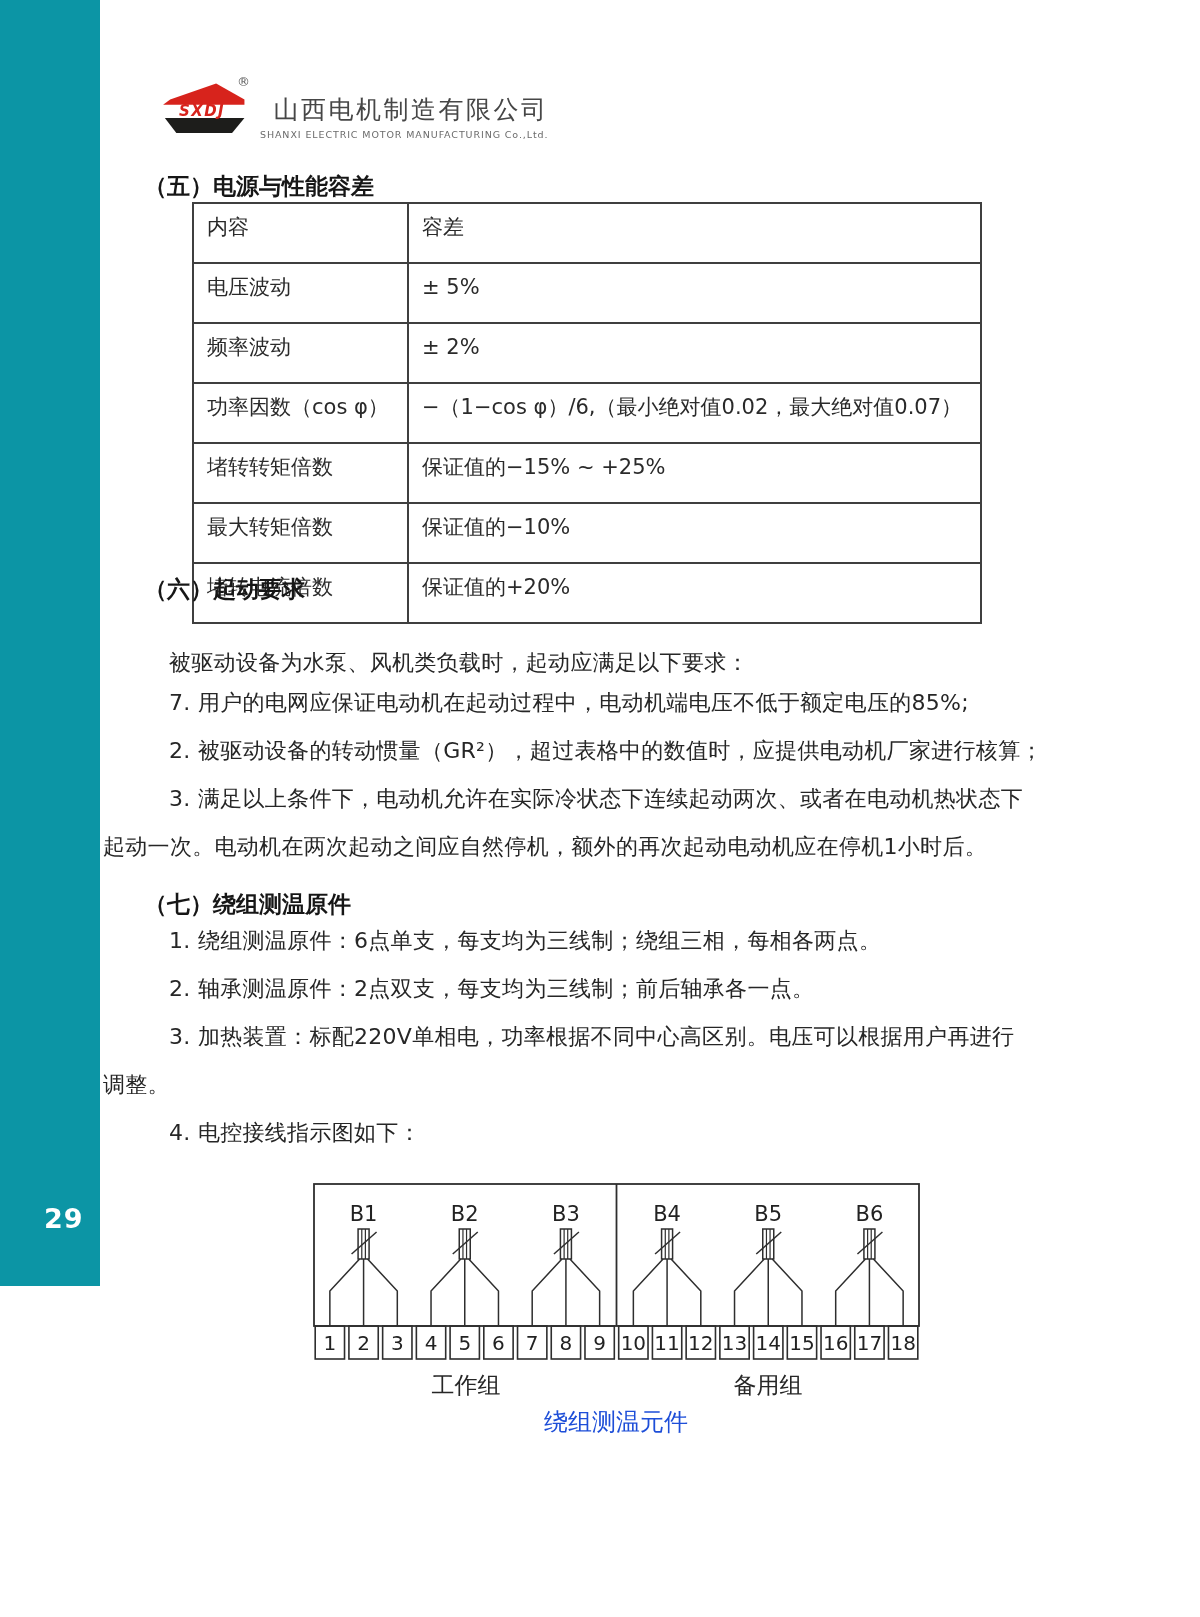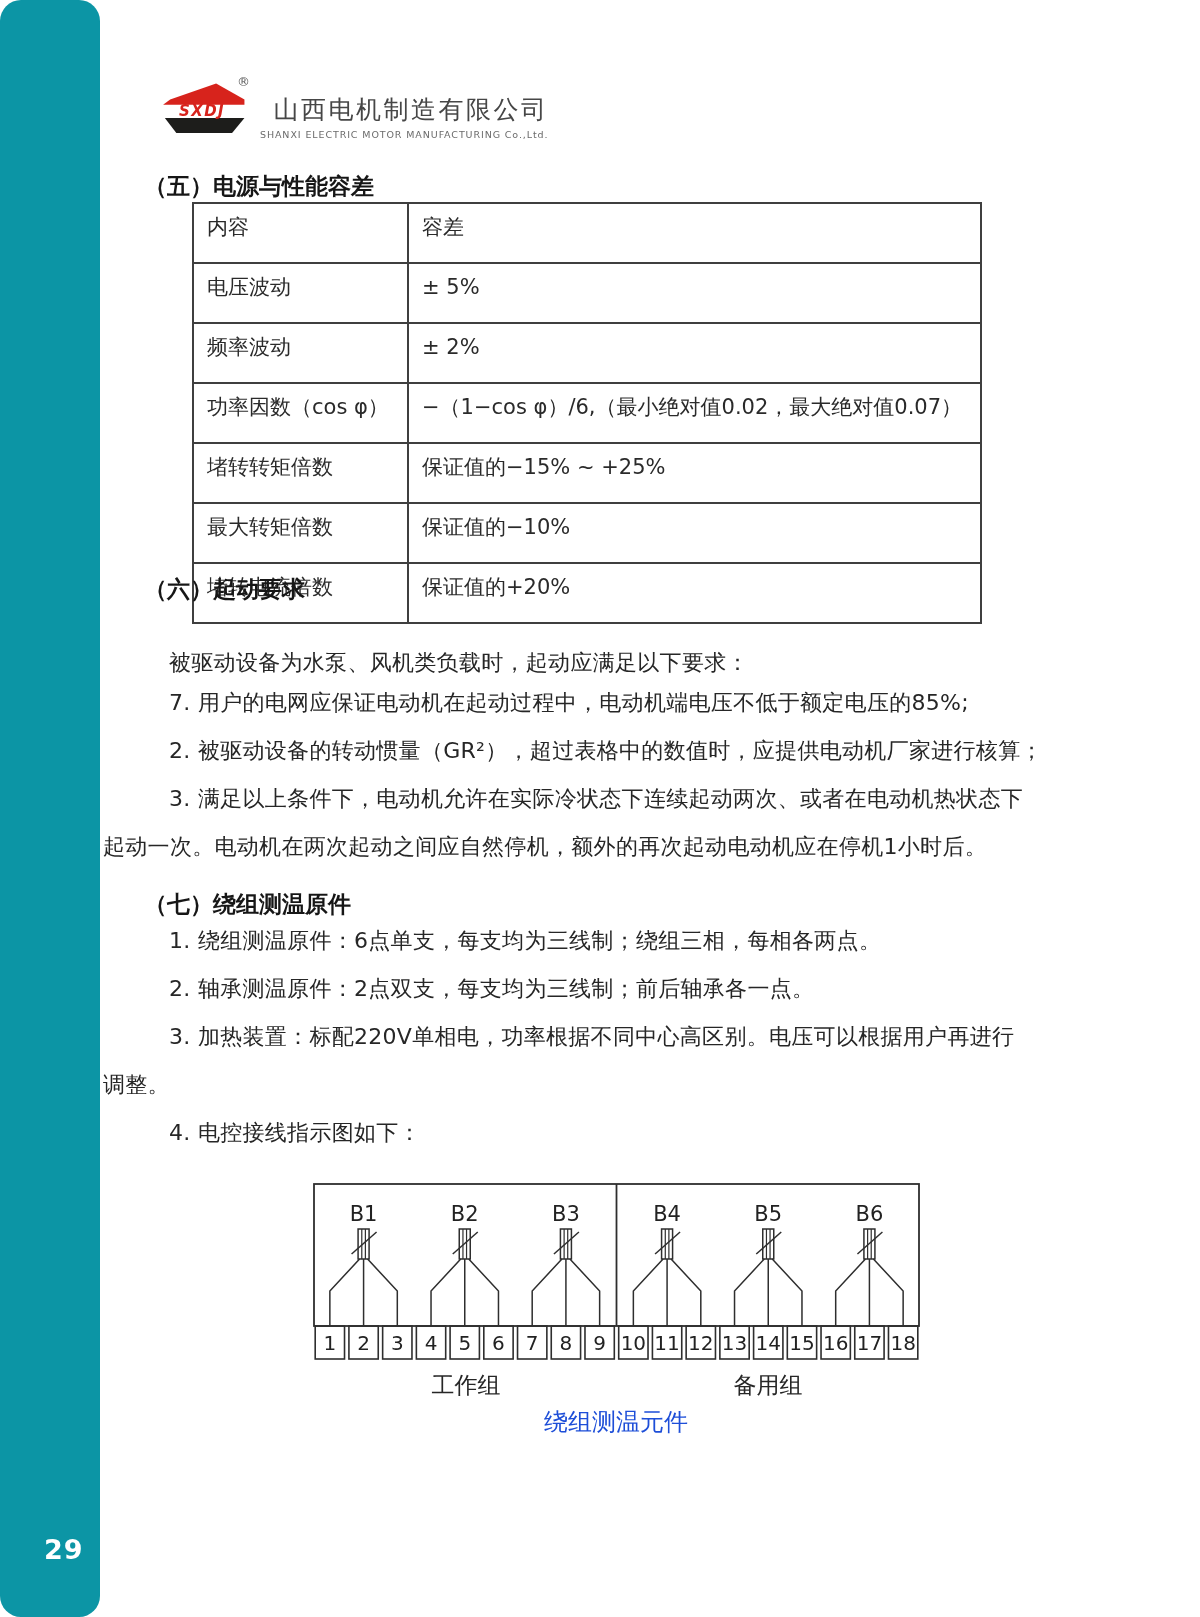--- a/index.html
+++ b/index.html
@@ -4,21 +4,21 @@
 <style>
   html,body{margin:0;padding:0;}
   body{
     width:1200px;height:1617px;background:#ffffff;
     font-family:"DejaVu Sans","Liberation Sans",sans-serif;
     color:#2a2a2a;
   }
   .page{position:relative;width:1200px;height:1617px;overflow:hidden;background:#ffffff;}
 
   
-  .sidebar{position:absolute;left:0;top:0;width:100px;height:1617px;border-radius:21px;}
+  .sidebar{position:absolute;left:0;top:0;width:100px;height:1286px;}
   .page-number{position:absolute;left:44px;bottom:52px;font-size:27px;font-weight:bold;color:#ffffff;letter-spacing:1px;}
 
   
   .header{position:absolute;left:156px;top:78px;display:flex;align-items:flex-start;}
   .logo-wrap{position:relative;width:92px;height:52px;}
   .logo-wrap svg{display:block;}
   .reg-mark{position:absolute;right:-2px;top:-4px;font-size:13px;color:#5a5a5a;}
   .company{margin-left:12px;margin-top:15px;text-align:right;}
   .company-cn{font-size:25px;letter-spacing:2.5px;color:#464646;font-weight:500;white-space:nowrap;}
   .company-en{font-size:9.5px;letter-spacing:0.9px;color:#6b6b6b;margin-top:3px;white-space:nowrap;}

